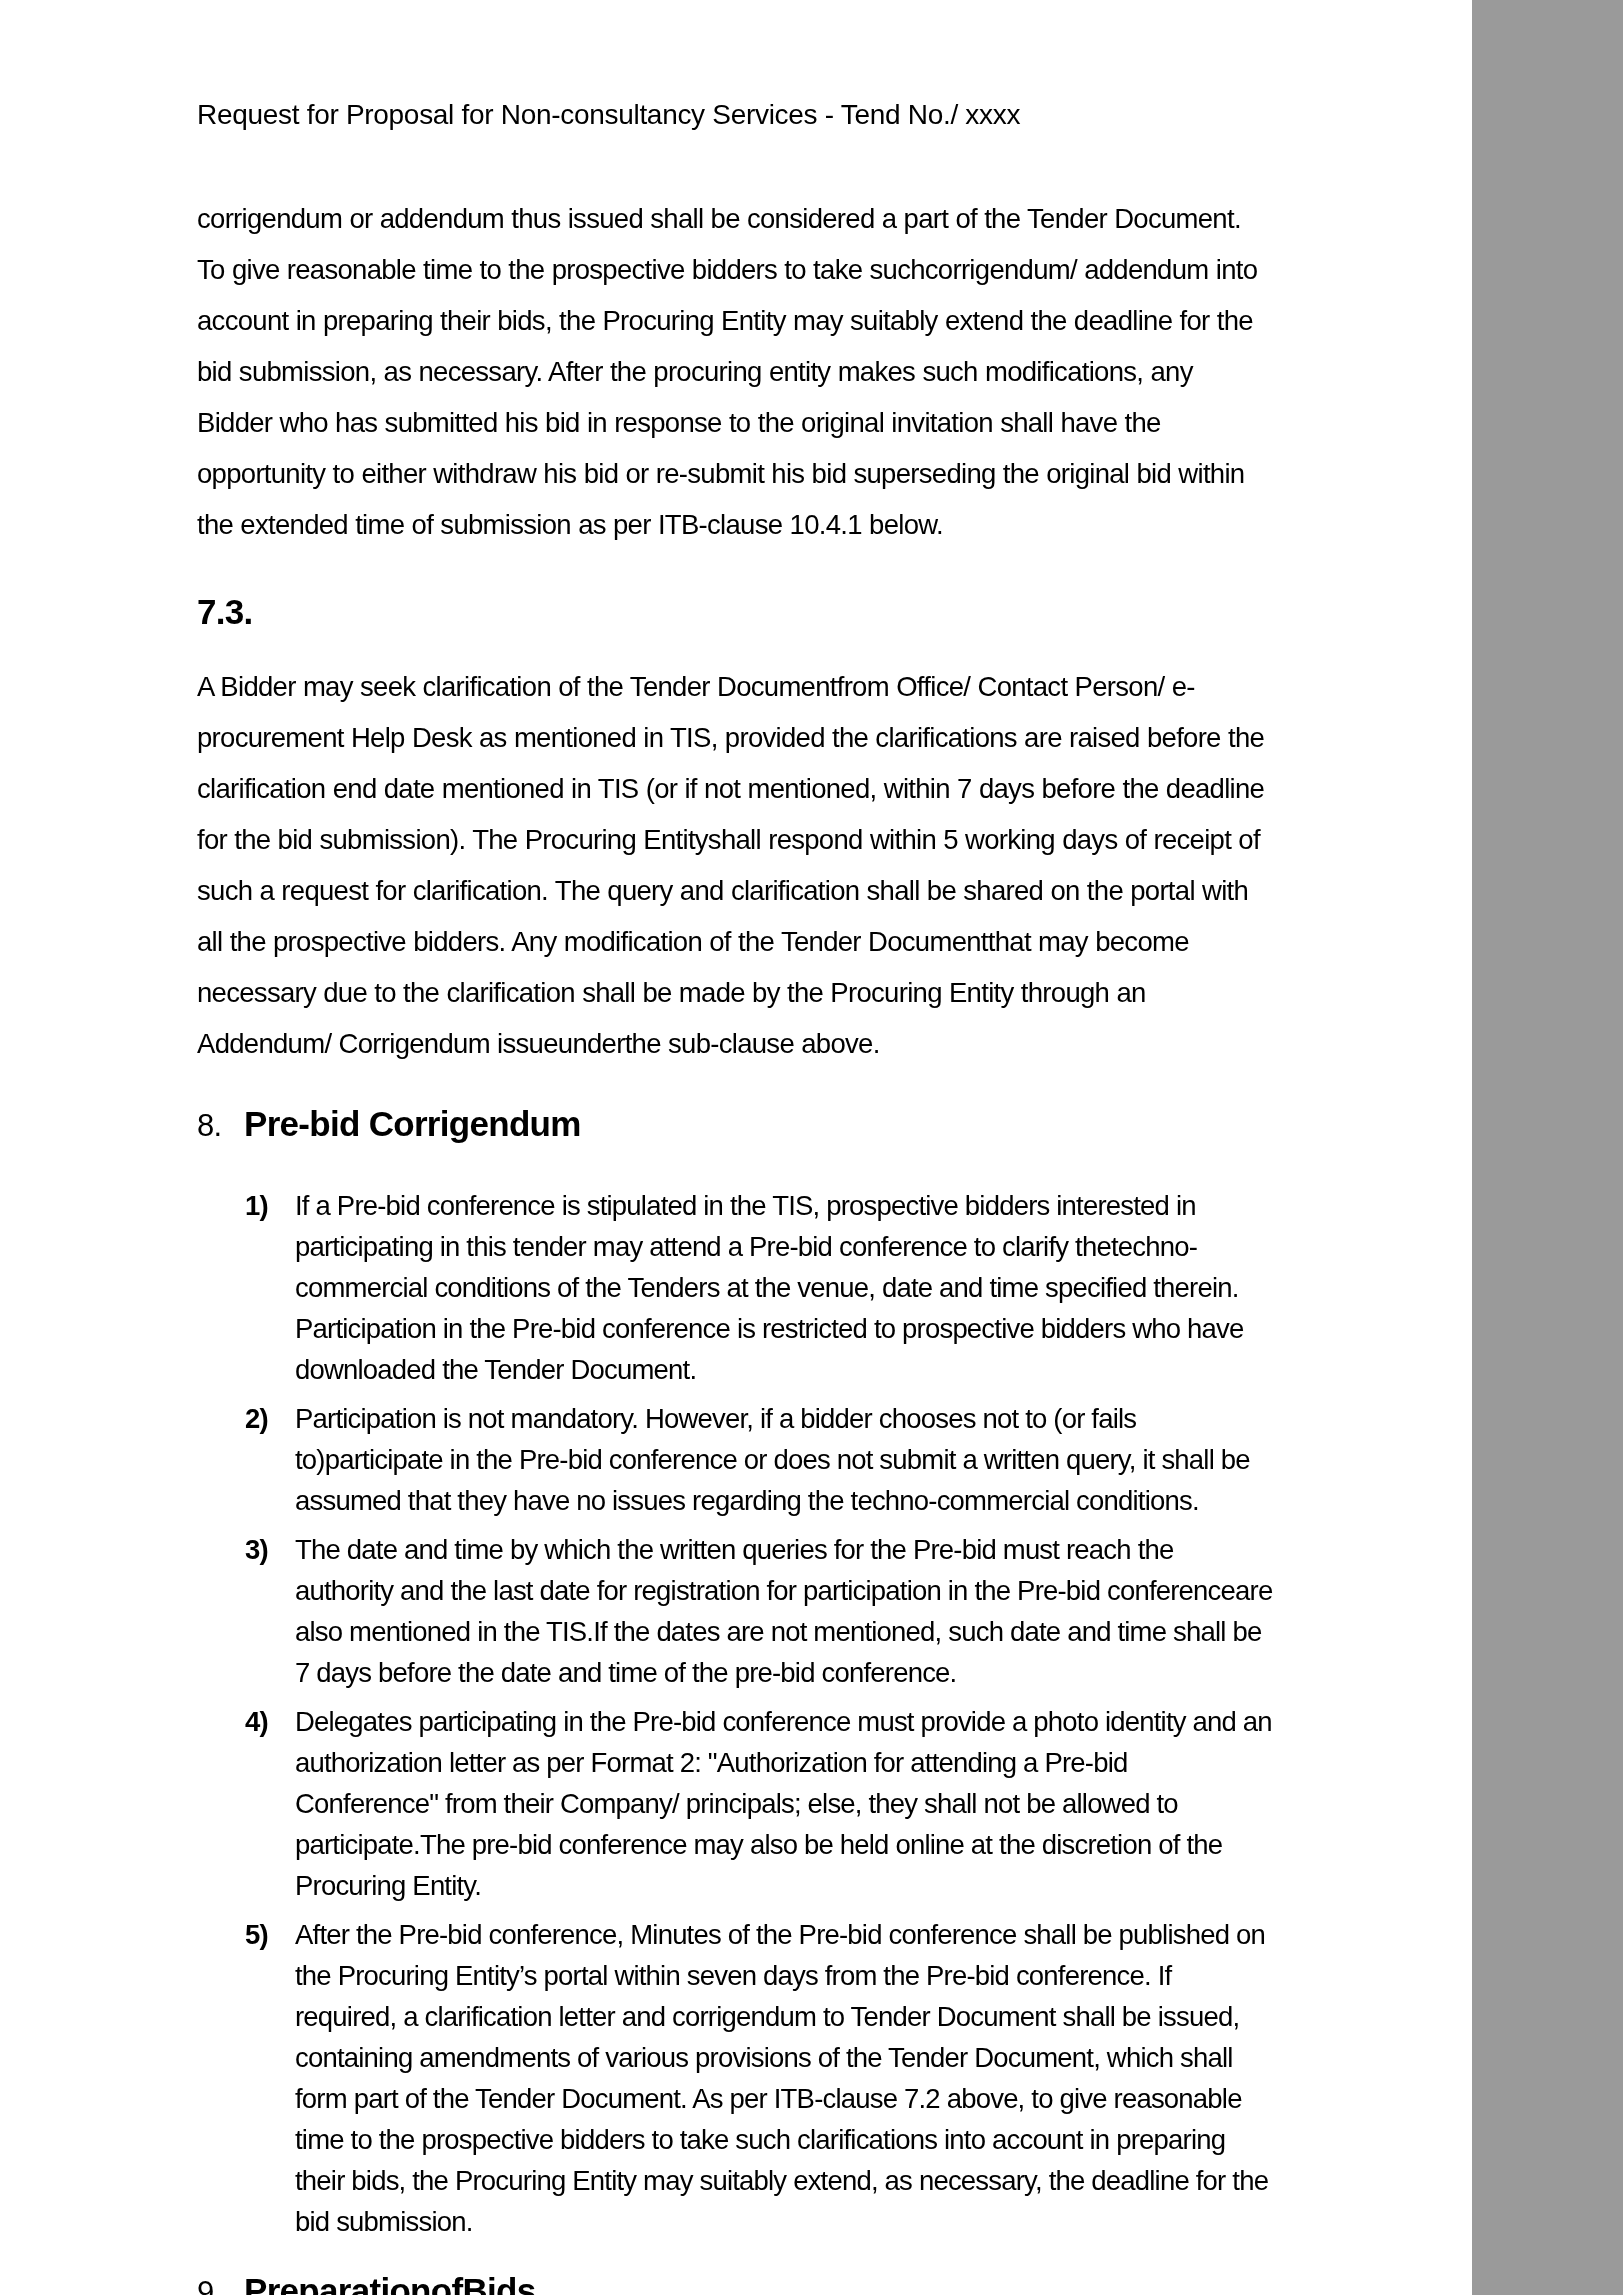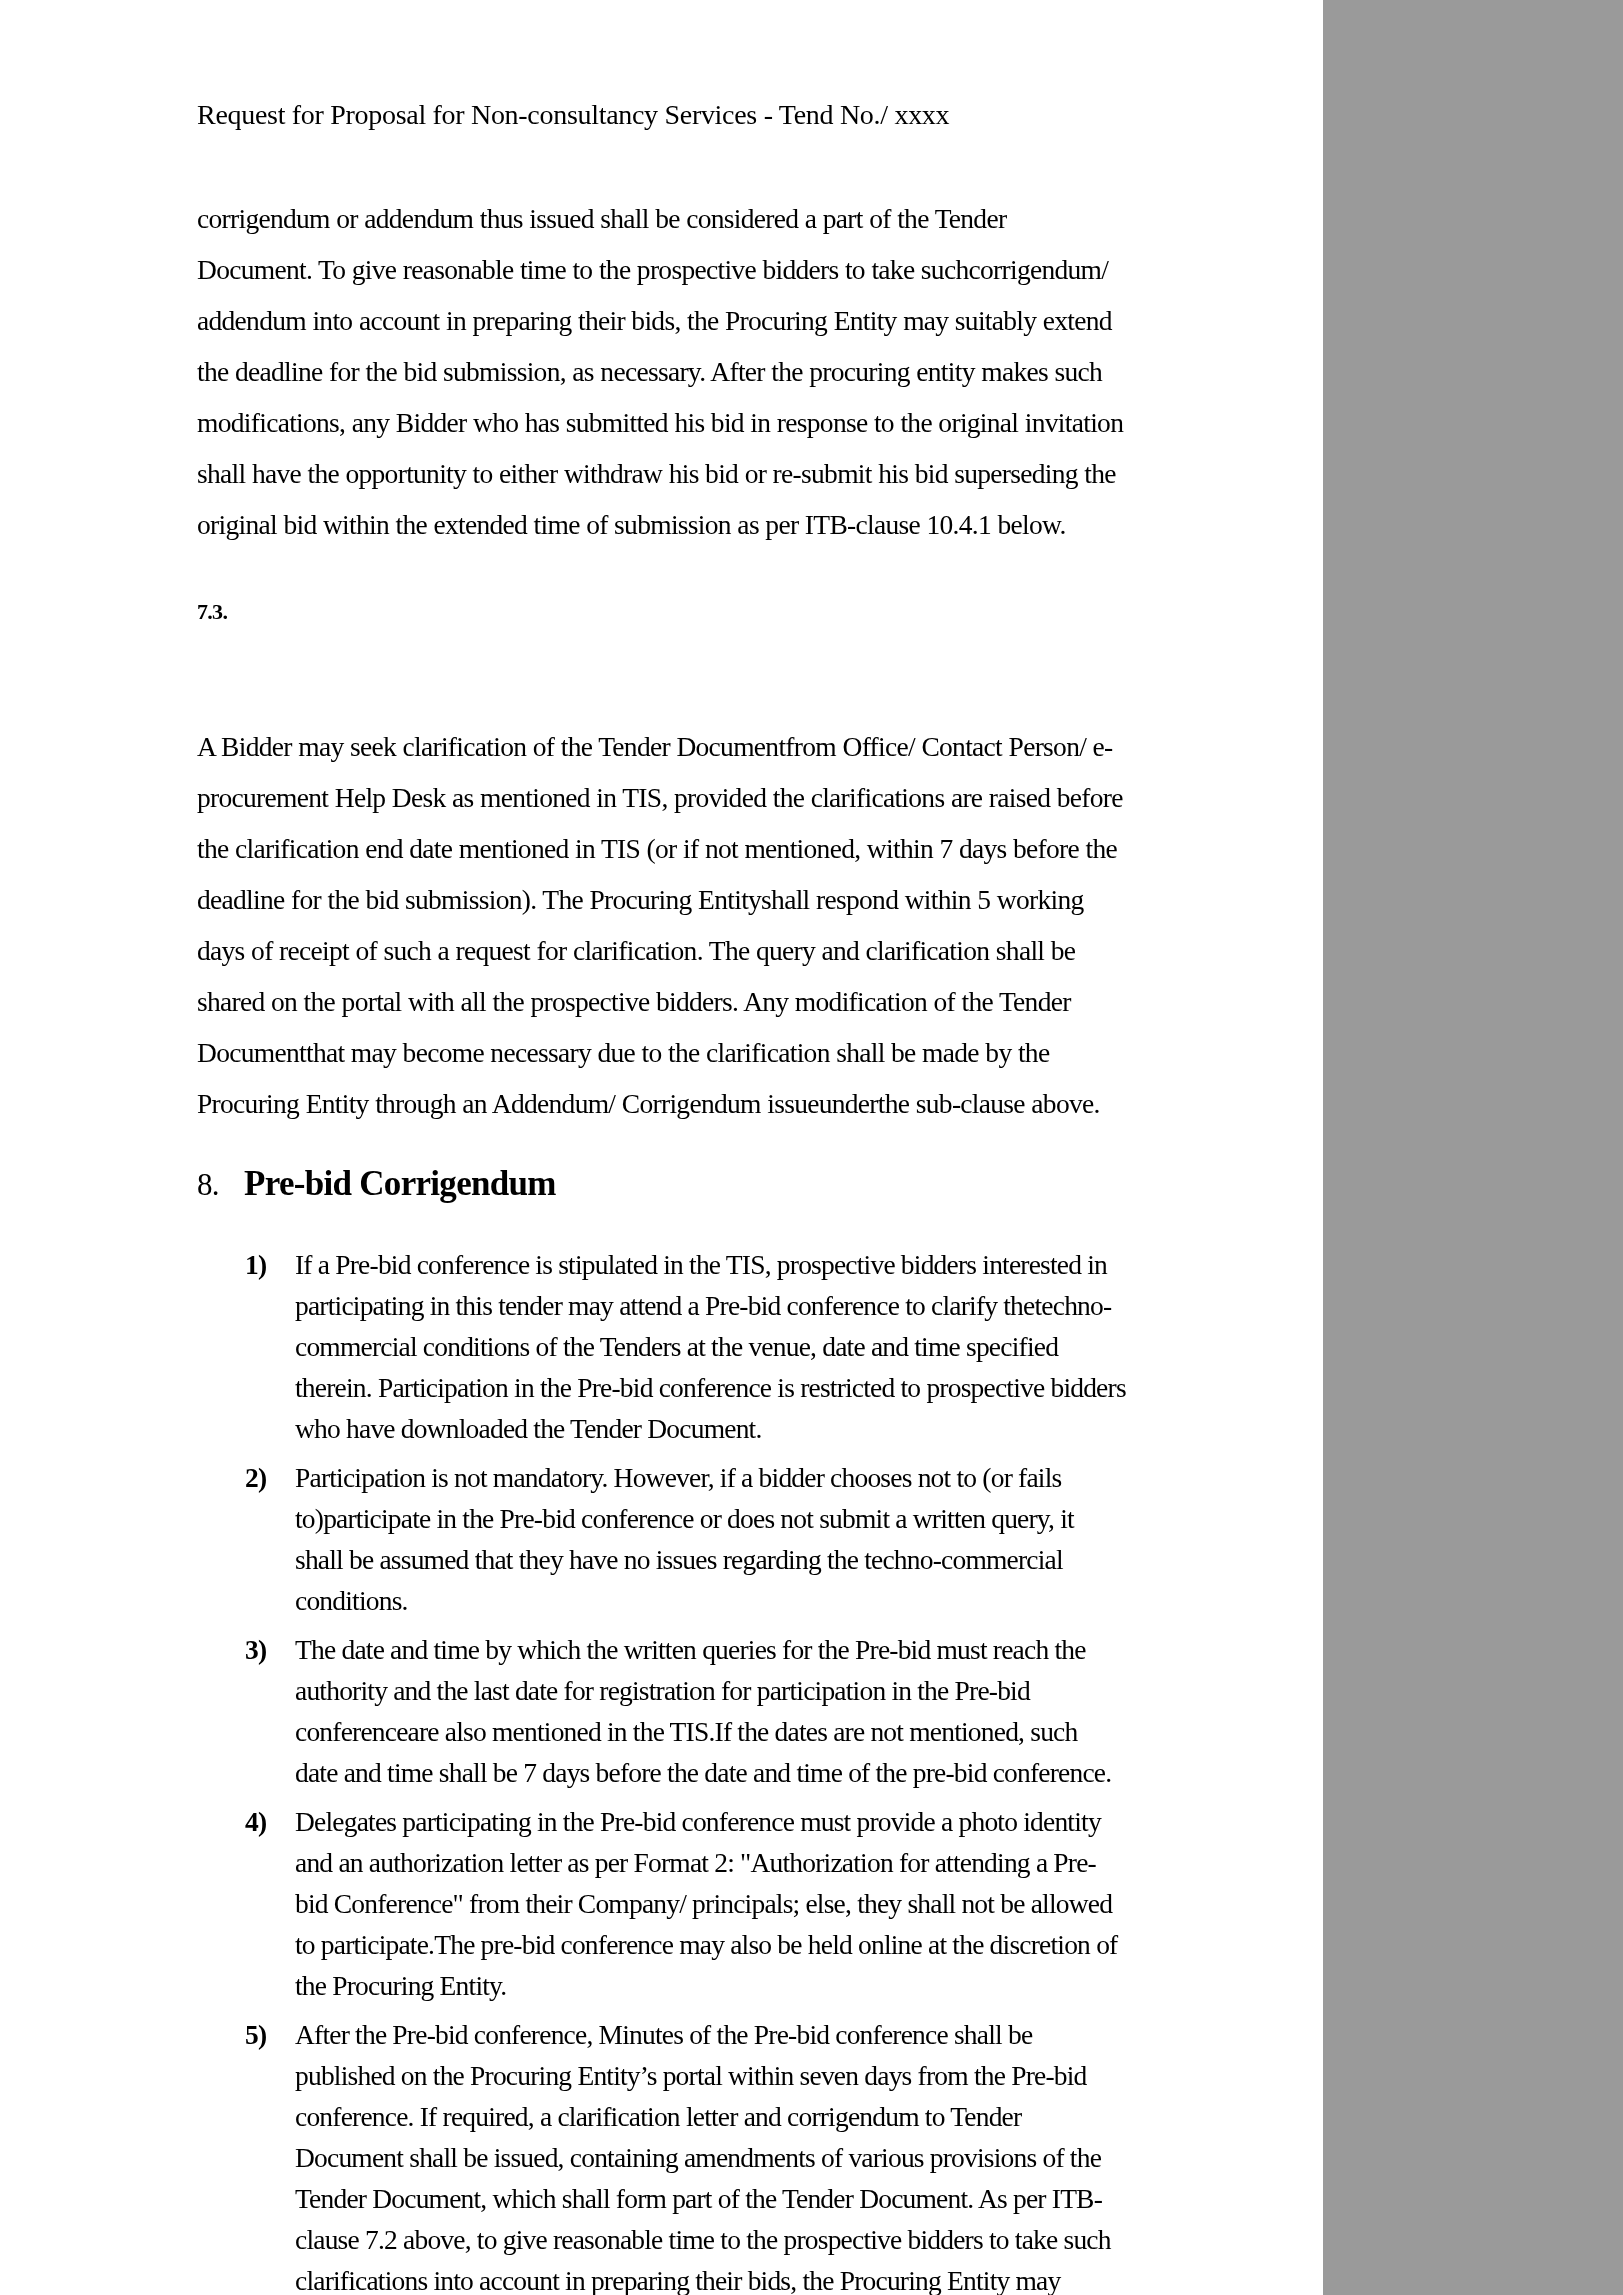--- a/index.html
+++ b/index.html
@@ -1,22 +1,22 @@
 <!DOCTYPE html>
 <html style="font-size:10.5px"><head>
 <meta charset="utf-8">
 <style>
   html,body{margin:0;padding:0;background:#9a9a9a;}
   .page{
     position:relative;
-    width:1323px;
+    width:1472px;
     height:2295px;
     background:#ffffff;
     color:#000000;
-    font-family:Liberation Serif, serif;
+    font-family:Liberation Sans, sans-serif;
     box-sizing:border-box;
     padding:98px 197px 0 197px;
     overflow:hidden;
   }
   .hdr{
     font-size:28px;
     line-height:33px;
     letter-spacing:-0.3px;
     white-space:nowrap;
   }
@@ -27,24 +27,23 @@
     letter-spacing:-0.7px;
     word-spacing:0.3px;
     text-align:left;
   }
   .para-1{margin-top:62px;}
   .para-2{margin-top:30px;}
   .h-sub{
     margin-top:43px;
     display:flex;
     font-weight:bold;
-    font-size:22px;
+    font-size:35px;
     line-height:38px;
     letter-spacing:-0.7px;
-    flex-direction:column;
   }
   .h-sub .h-num{width:98px;flex:0 0 98px;}
   .h-main{
     margin-top:33px;
     display:flex;
     align-items:baseline;
     line-height:43px;
     letter-spacing:-0.7px;
   }
   .h-main .h-num{width:47px;flex:0 0 47px;font-weight:normal;font-size:31px;}

